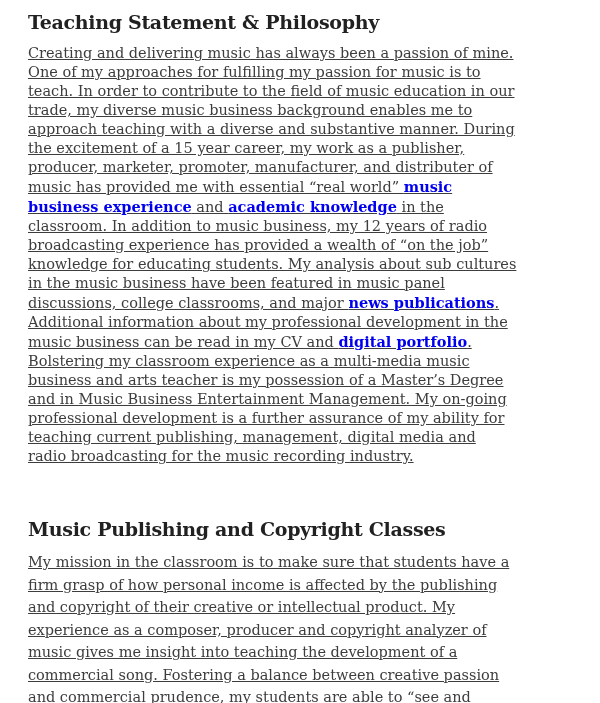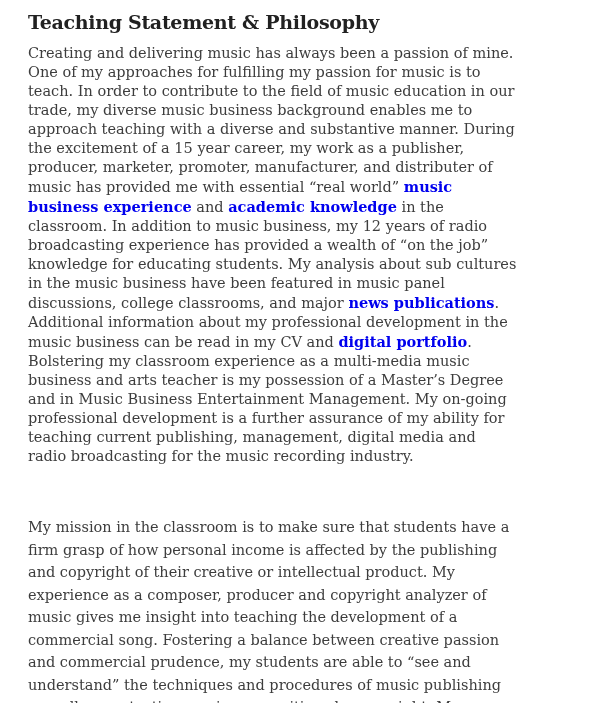--- a/index.html
+++ b/index.html
@@ -32,20 +32,21 @@
     font-weight: bold;
     letter-spacing: -0.3px;
     line-height: 26px;
     color: var(--heading-color);
   }
   .para {
     margin: 0;
     font-size: 14.5px;
     color: var(--body-color);
     text-align: left;
+    text-decoration: underline;
   }
   .para-tight { line-height: 19px; }
   .para-loose { line-height: 22.5px; }
   .doc-section + .doc-section { margin-top: 50px; }
   .inline-link {
     color: var(--link-color);
     font-weight: bold;
     text-decoration: none;
     cursor: pointer;
   }
@@ -54,16 +55,17 @@
 <body>
 
 <div class="page">
 
   <section class="doc-section">
     <h1 class="section-heading">Teaching Statement &amp; Philosophy</h1>
     <p class="para para-tight">Creating and delivering music has always been a passion of mine. One of my approaches for fulfilling my passion for music is to teach. In order to contribute to the field of music education in our trade, my diverse music business background enables me to approach teaching with a diverse and substantive manner. During the excitement of a 15 year career, my work as a publisher, producer, marketer, promoter, manufacturer, and distributer of music has provided me with essential “real world” <a class="inline-link" href="#">music business experience</a> and <a class="inline-link" href="#">academic knowledge</a> in the classroom. In addition to music business, my 12 years of radio broadcasting experience has provided a wealth of “on the job” knowledge for educating students. My analysis about sub cultures in the music business have been featured in music panel discussions, college classrooms, and major <a class="inline-link" href="#">news publications</a>. Additional information about my professional development in the music business can be read in my CV and <a class="inline-link" href="#">digital portfolio</a>. Bolstering my classroom experience as a multi-media music business and arts teacher is my possession of a Master’s Degree and in Music Business Entertainment Management. My on-going professional development is a further assurance of my ability for teaching current publishing, management, digital media and radio broadcasting for the music recording industry.</p>
   </section>
 
   <section class="doc-section">
+    <h1 class="section-heading">Music Publishing and Copyright Classes</h1>
     <p class="para para-loose">My mission in the classroom is to make sure that students have a firm grasp of how personal income is affected by the publishing and copyright of their creative or intellectual product. My experience as a composer, producer and copyright analyzer of music gives me insight into teaching the development of a commercial song. Fostering a balance between creative passion and commercial prudence, my students are able to “see and understand” the techniques and procedures of music publishing as well as protecting music compositions by copyright. My teaching approach is to foster each student’s creative vision and awareness of business procedures for transforming their vision into commercial reality.  The format for manufacturing and distributing music changes at a rapid pace in the modern digital era, therefore, my teaching approach is to integrate the technological methods for innovating and industrializing music. Since the methods for protecting and selling</p>
   </section>
 
 </div>
 
 </body></html>

